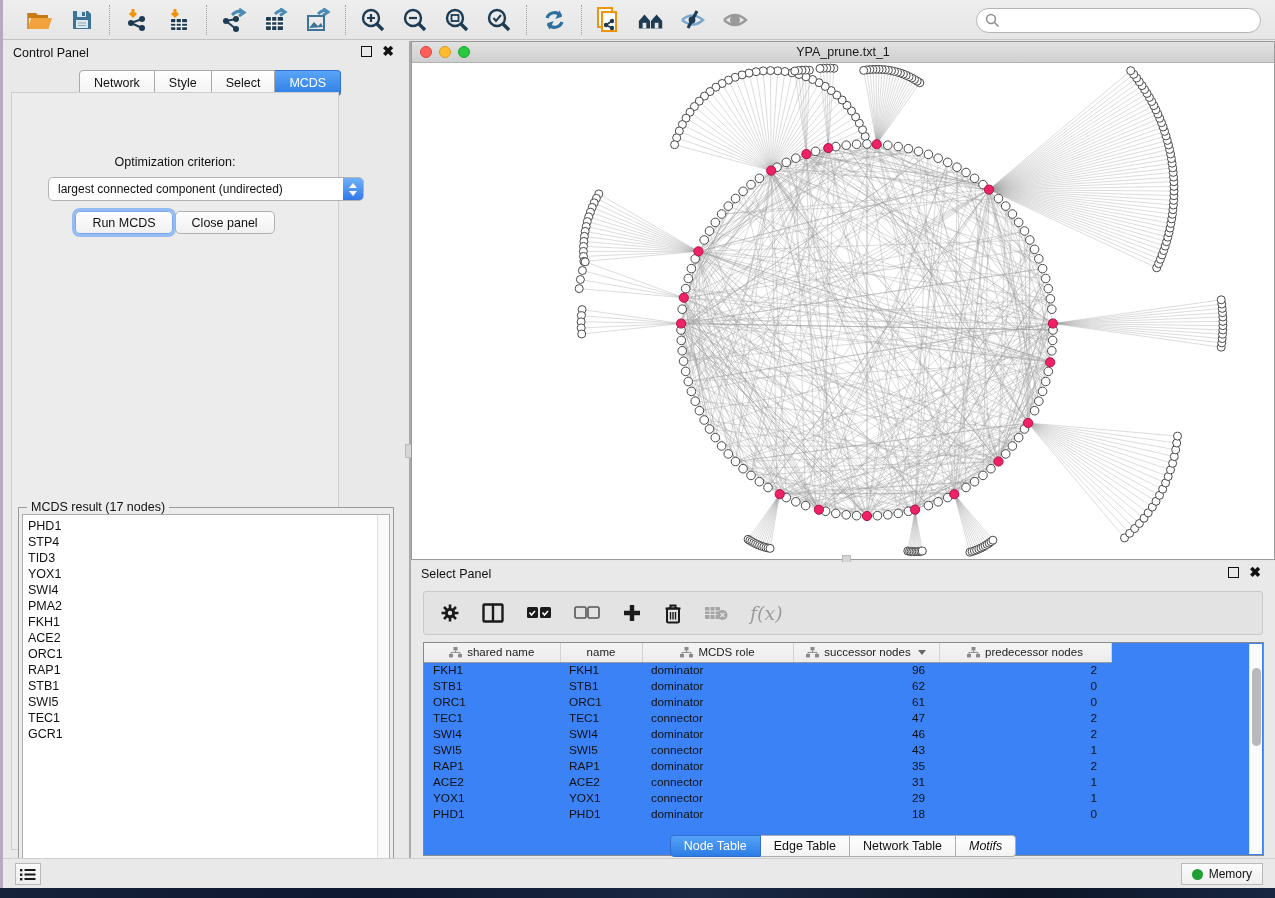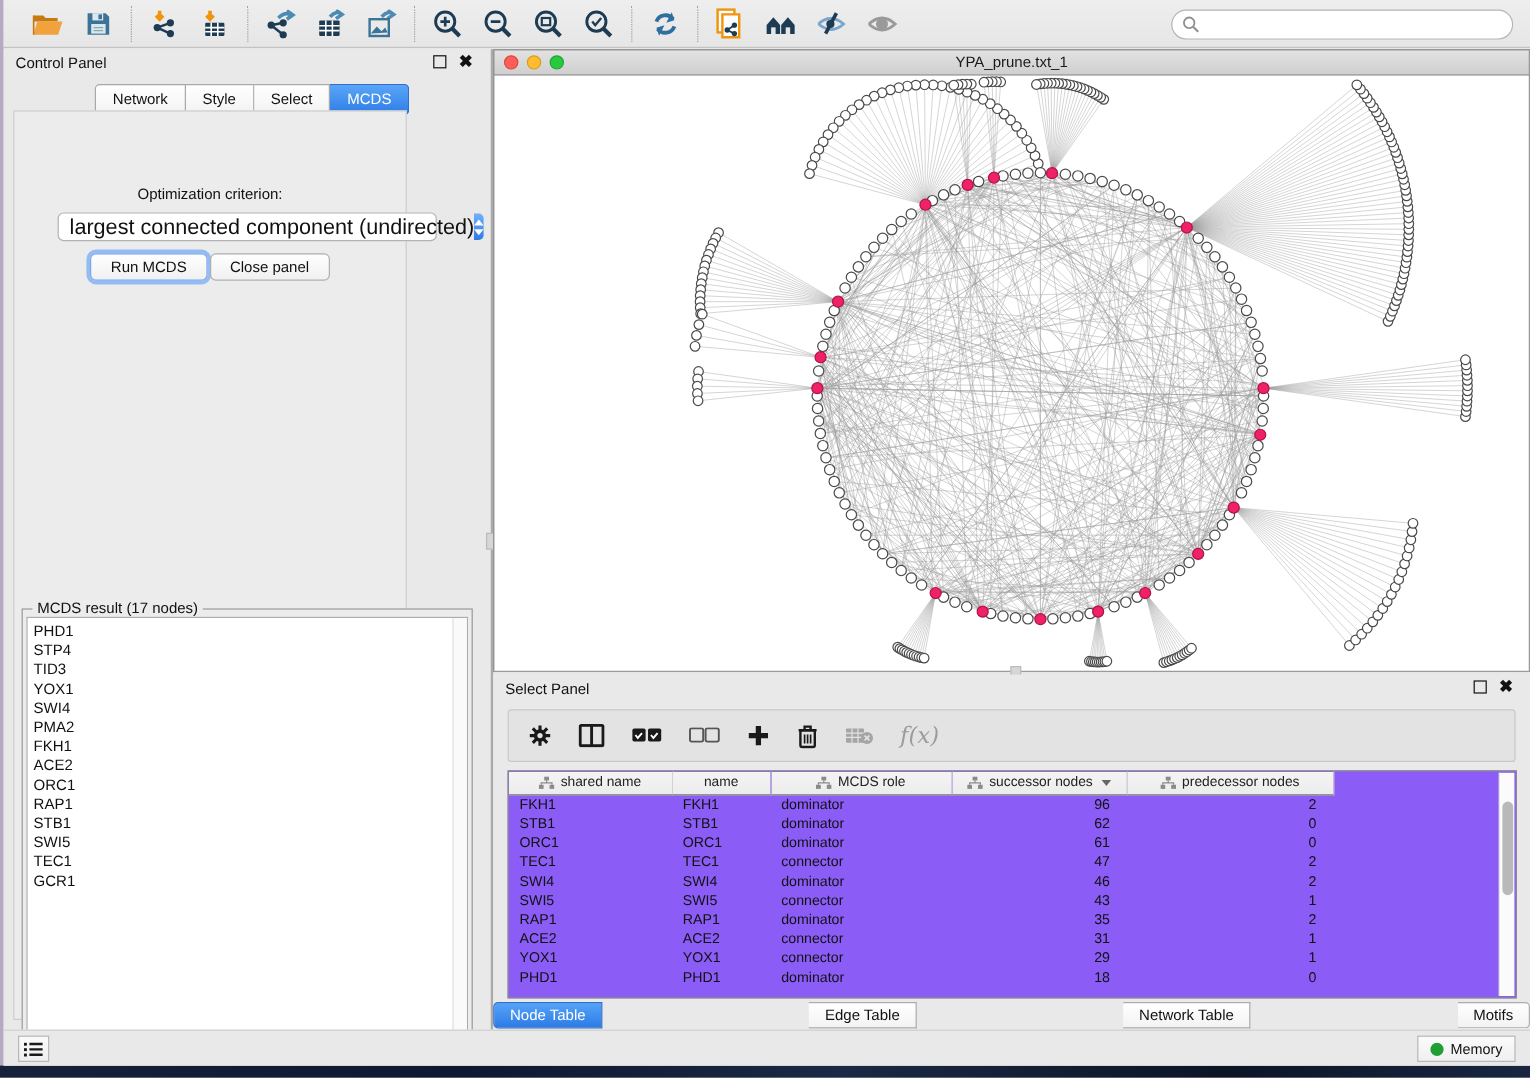--- a/index.html
+++ b/index.html
@@ -35,21 +35,21 @@
     border-left:none; font-size:12.5px; display:flex; align-items:center; color:#111; cursor:pointer; }
   .cp-tab:first-child { border-left:1px solid #a9a9a9; border-radius:4px 0 0 4px; }
   .cp-tab:last-child { border-radius:0 4px 4px 0; }
   .cp-tab.active { background:linear-gradient(#59a5f8,#2e7de6); color:#fff; border-color:#2f6fce; }
 
   .cp-body { position:absolute; left:8px; top:51px; width:328px; height:758px;
     background:#ececec; border:1px solid #cdcdcd; }
   .opt-label { position:absolute; left:0; top:62px; width:100%; text-align:center; font-size:12.5px; color:#111; }
   .opt-select { position:absolute; left:36px; top:84px; width:316px; height:24px; background:#fff;
     border:1px solid #b3b3b3; border-radius:5px; display:flex; align-items:center; cursor:pointer; }
-  .opt-select-text { flex:1; font-size:18px; padding-left:9px; color:#111; white-space:nowrap; }
+  .opt-select-text { flex:1; font-size:12px; padding-left:9px; color:#111; white-space:nowrap; }
   .opt-stepper { width:20px; height:22px; margin-right:0px; border-radius:0 4px 4px 0;
     background:linear-gradient(#6eb1f9,#3279e8); display:flex; flex-direction:column; align-items:center; justify-content:center; gap:3px; }
   .tri-up { width:0; height:0; border-left:4px solid transparent; border-right:4px solid transparent; border-bottom:5px solid #fff; }
   .tri-dn { width:0; height:0; border-left:4px solid transparent; border-right:4px solid transparent; border-top:5px solid #fff; }
   .cp-buttons { position:absolute; left:0; top:118px; width:100%; display:flex; justify-content:center; gap:2px; }
   .mac-btn { height:23px; padding:0 16px; background:linear-gradient(#ffffff,#f0f0f0); border:1px solid #b0b0b0;
     border-radius:5px; font-size:12.5px; color:#111; cursor:pointer; }
   .mac-btn.focused { box-shadow:0 0 0 3px rgba(92,156,247,.6); border-color:#7aa8ef; }
 
   .mcds-fieldset { position:absolute; left:6px; top:414px; width:376px; height:372px;
@@ -79,36 +79,36 @@
   .net-canvas { position:absolute; left:0; top:21px; width:862px; height:496px; background:#fff; }
   .h-handle { position:absolute; left:430px; bottom:-4px; width:9px; height:8px; background:#d6d6d6; border:1px solid #bbb; cursor:row-resize; }
 
   
   .table-panel { position:absolute; left:408px; top:562px; width:864px; height:296px; background:#e9e9e9; }
   .tp-toolbar { position:absolute; left:12px; top:29px; right:12px; height:44px; background:#e3e3e3;
     border:1px solid #c9c9c9; border-radius:3px; display:flex; align-items:center; gap:22px; padding-left:16px; }
   .tp-icon { display:flex; align-items:flex-start; justify-content:center; cursor:pointer; }
   .fx-label { font-size:19px; color:#9b9b9b; font-family:"DejaVu Serif", serif; font-style:italic; }
 
-  .tp-table-wrap { position:absolute; left:12px; top:80px; right:11px; height:190px; background:#8b5cf6; border:1px solid #8a8a8a; }
+  .tp-table-wrap { position:absolute; left:12px; top:80px; right:11px; height:214px; background:#3b82f6; border:1px solid #8a8a8a; }
   table.node-table { border-collapse:collapse; table-layout:fixed; width:687px; }
   .node-table th { height:19px; background:linear-gradient(#f4f4f4,#ececec); border-bottom:1px solid #9a9a9a;
     border-right:1px solid #d2d2d2; font-size:11.5px; font-weight:normal; color:#222; text-align:center; position:relative; }
   .node-table th .th-inner { display:flex; align-items:center; justify-content:center; gap:5px; }
   .node-table td { height:16px; font-size:11.8px; color:#111; padding-left:9px; white-space:nowrap; }
   .node-table td.num { text-align:right; padding-right:14px; }
   .sort-tri { width:0; height:0; border-left:4px solid transparent; border-right:4px solid transparent; border-top:5px solid #666; margin-left:2px; }
   .tp-scrollbar { position:absolute; right:1px; top:1px; bottom:1px; width:13px; background:#fbfbfb; border-left:1px solid #e4e4e4; }
   .tp-thumb { position:absolute; left:2px; top:24px; width:9px; height:78px; background:#b9b9b9; border-radius:5px; }
 
-  .tp-tabs { position:absolute; left:0; top:273px; width:100%; display:flex; justify-content:space-between; }
+  .tp-tabs { position:absolute; left:0; top:273px; width:100%; display:flex; justify-content:center; }
   .tp-tab { height:22px; padding:0 13px; background:linear-gradient(#ffffff,#f3f3f3); border:1px solid #aeaeae; border-left:none;
     font-size:12.5px; display:flex; align-items:center; color:#111; cursor:pointer; }
   .tp-tab:first-child { border-left:1px solid #aeaeae; border-radius:4px 0 0 4px; }
-  .tp-tab:last-child { border-radius:0 4px 4px 0; }
+  .tp-tab:last-child { border-radius:0 4px 4px 0;font-style:italic; }
   .tp-tab.active { background:linear-gradient(#55a3f8,#2d7ce6); color:#fff; border-color:#2f6fce; }
 
   
   .status-bar { position:absolute; left:0; bottom:0; width:100%; height:30px; background:#e9e9e9; border-top:1px solid #cfcfcf; }
   .status-left-btn { position:absolute; left:12px; top:4px; width:26px; height:22px; background:linear-gradient(#fbfbfb,#eee);
     border:1px solid #b9b9b9; display:flex; align-items:center; justify-content:center; cursor:pointer; }
   .memory-btn { position:absolute; right:12px; top:4px; height:22px; background:linear-gradient(#fbfbfb,#efefef);
     border:1px solid #b9b9b9; display:flex; align-items:center; gap:6px; padding:0 10px; cursor:pointer; }
   .mem-dot { width:11px; height:11px; border-radius:50%; background:#1f9e34; }
   .memory-btn span { font-size:12px; color:#111; }

